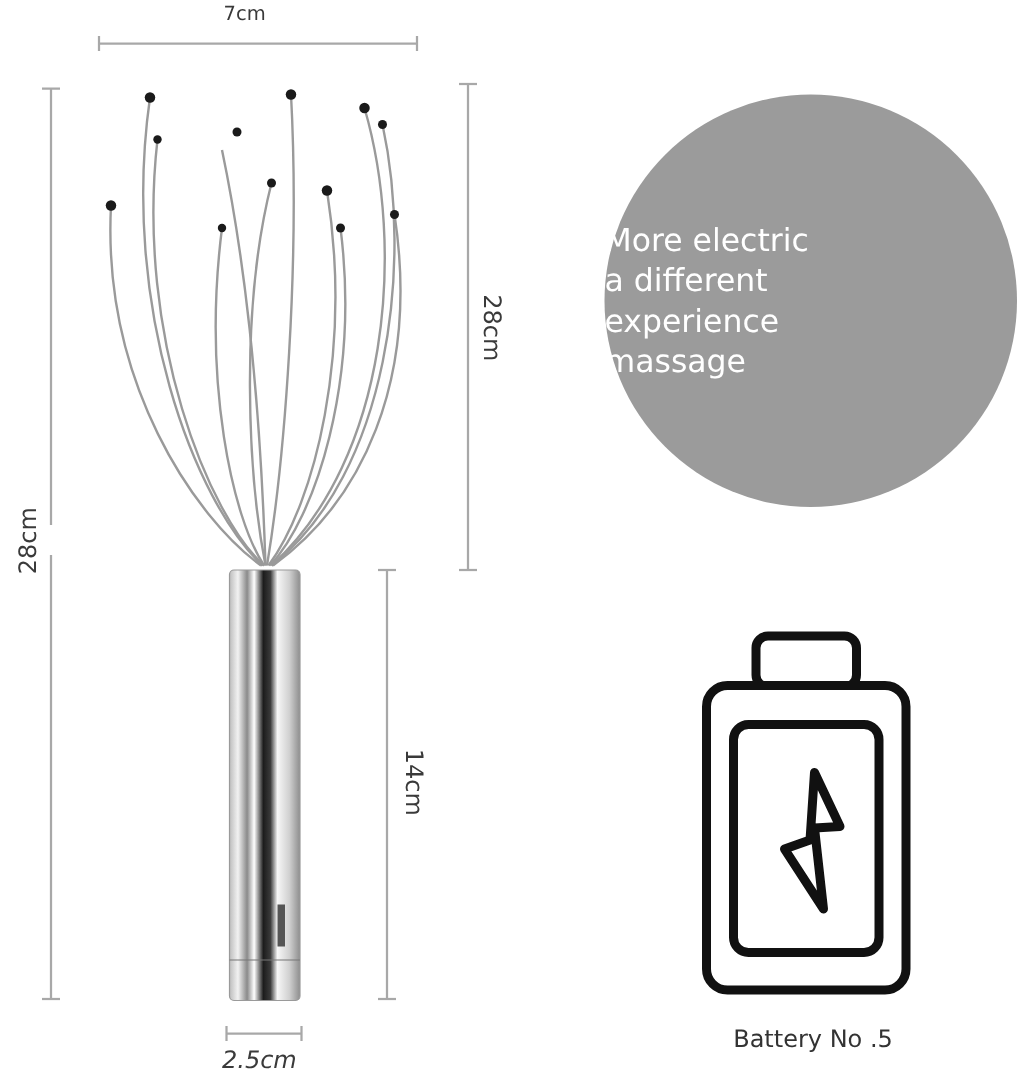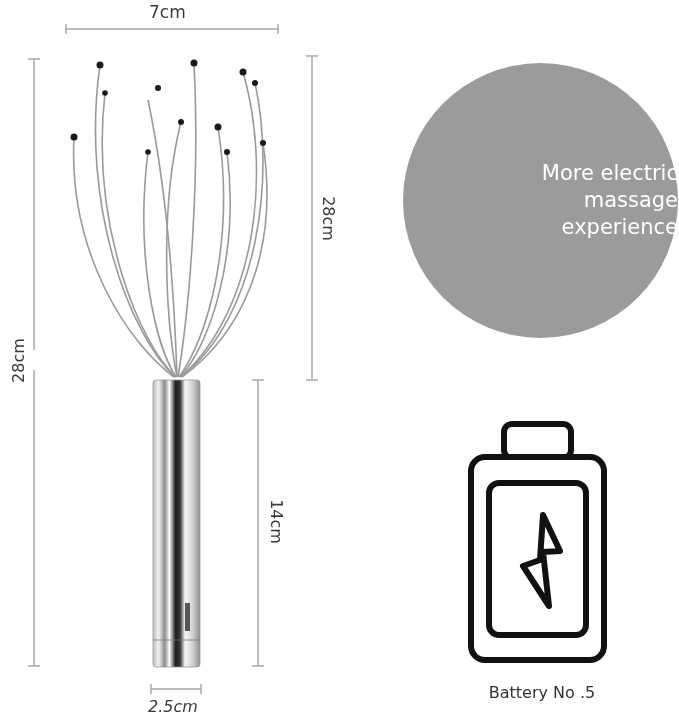--- a/index.html
+++ b/index.html
@@ -4,31 +4,31 @@
 <style>
   html, body { margin: 0; padding: 0; background: #ffffff; }
   body { width: 679px; height: 719px; position: relative; overflow: hidden; font-family: "DejaVu Sans", sans-serif; }
   .abs { position: absolute; }
   .dim-text { color: #3a3a3a; font-size: 15px; white-space: nowrap; }
   .rot { transform: rotate(-90deg); transform-origin: center center; }
   .rot-cw { transform: rotate(90deg); transform-origin: center center; }
   .circle {
     left: 403px; top: 63px; width: 275px; height: 275px; border-radius: 50%;
     background: #9b9b9b;
-    display: flex; align-items: flex-end; justify-content: center; flex-direction: column;
+    display: flex; align-items: flex-start; justify-content: center; flex-direction: column;
   }
   .circle-line { color: #ffffff; font-size: 21px; line-height: 27px; text-align: center; white-space: nowrap; }
   .battery-caption { left: 452px; top: 683px; width: 180px; text-align: center; color: #333; font-size: 16px; }
   svg { display: block; }
 </style>
 </head>
 <body>
 
 <div class="abs" style="left:64px; top:0; width:216px; height:40px;">
-  <div class="abs dim-text" style="left:85px; top:2px; font-size:17px;">7cm</div>
+  <div class="abs dim-text" style="left:85px; top:2px; font-size:13px;">7cm</div>
   <svg class="abs" style="left:0; top:22px;" width="216" height="12">
     <line x1="2" y1="7" x2="214" y2="7" stroke="#a8a8a8" stroke-width="1.5"></line>
     <line x1="2" y1="2" x2="2" y2="12" stroke="#a8a8a8" stroke-width="1.5"></line>
     <line x1="214" y1="2" x2="214" y2="12" stroke="#a8a8a8" stroke-width="1.5"></line>
   </svg>
 </div>
 
 <svg class="abs" style="left:26px; top:55px;" width="16" height="615">
   <line x1="8" y1="4" x2="8" y2="611" stroke="#a8a8a8" stroke-width="1.5"></line>
   <line x1="2" y1="4" x2="14" y2="4" stroke="#a8a8a8" stroke-width="1.5"></line>
@@ -109,22 +109,23 @@
   </g>
 
   <rect x="93" y="325" width="47" height="287" rx="3" fill="url(#chrome)"></rect>
   <rect x="93" y="325" width="47" height="287" rx="3" fill="none" stroke="#9a9a9a" stroke-width="0.8"></rect>
   <line x1="93" y1="585" x2="140" y2="585" stroke="#777" stroke-width="0.8"></line>
   <rect x="125" y="548" width="5" height="28" fill="#555"></rect>
 </svg>
 
 <div class="abs circle">
   <div class="circle-line">More electric</div>
+  <div class="circle-line">a different</div>
+  <div class="circle-line">experience</div>
   <div class="circle-line">massage</div>
-  <div class="circle-line">experience</div>
 </div>
 
 <svg class="abs" style="left:465px; top:420px;" width="145" height="245">
   <rect x="39" y="4" width="67" height="34" rx="8" fill="none" stroke="#111" stroke-width="6"></rect>
   <rect x="6" y="37" width="133" height="203" rx="14" fill="#fff" stroke="#111" stroke-width="6"></rect>
   <rect x="24" y="63" width="97" height="152" rx="10" fill="none" stroke="#111" stroke-width="6"></rect>
   <path d="M78 95 L95 131 L78 132 L84 186 L58 146 L75 140 Z" fill="none" stroke="#111" stroke-width="6" stroke-linejoin="round"></path>
 </svg>
 <div class="abs battery-caption">Battery No .5</div>
 

